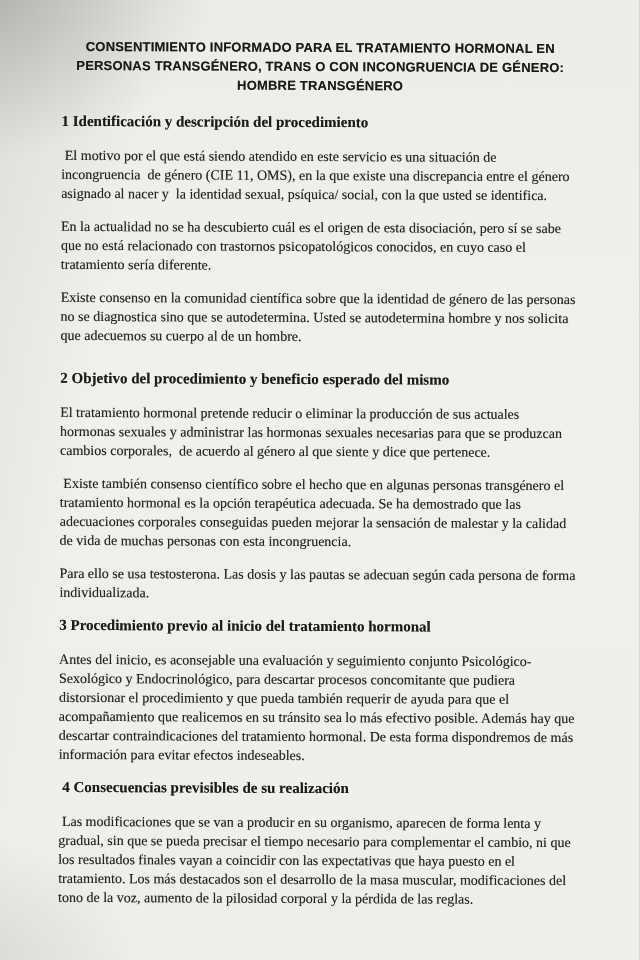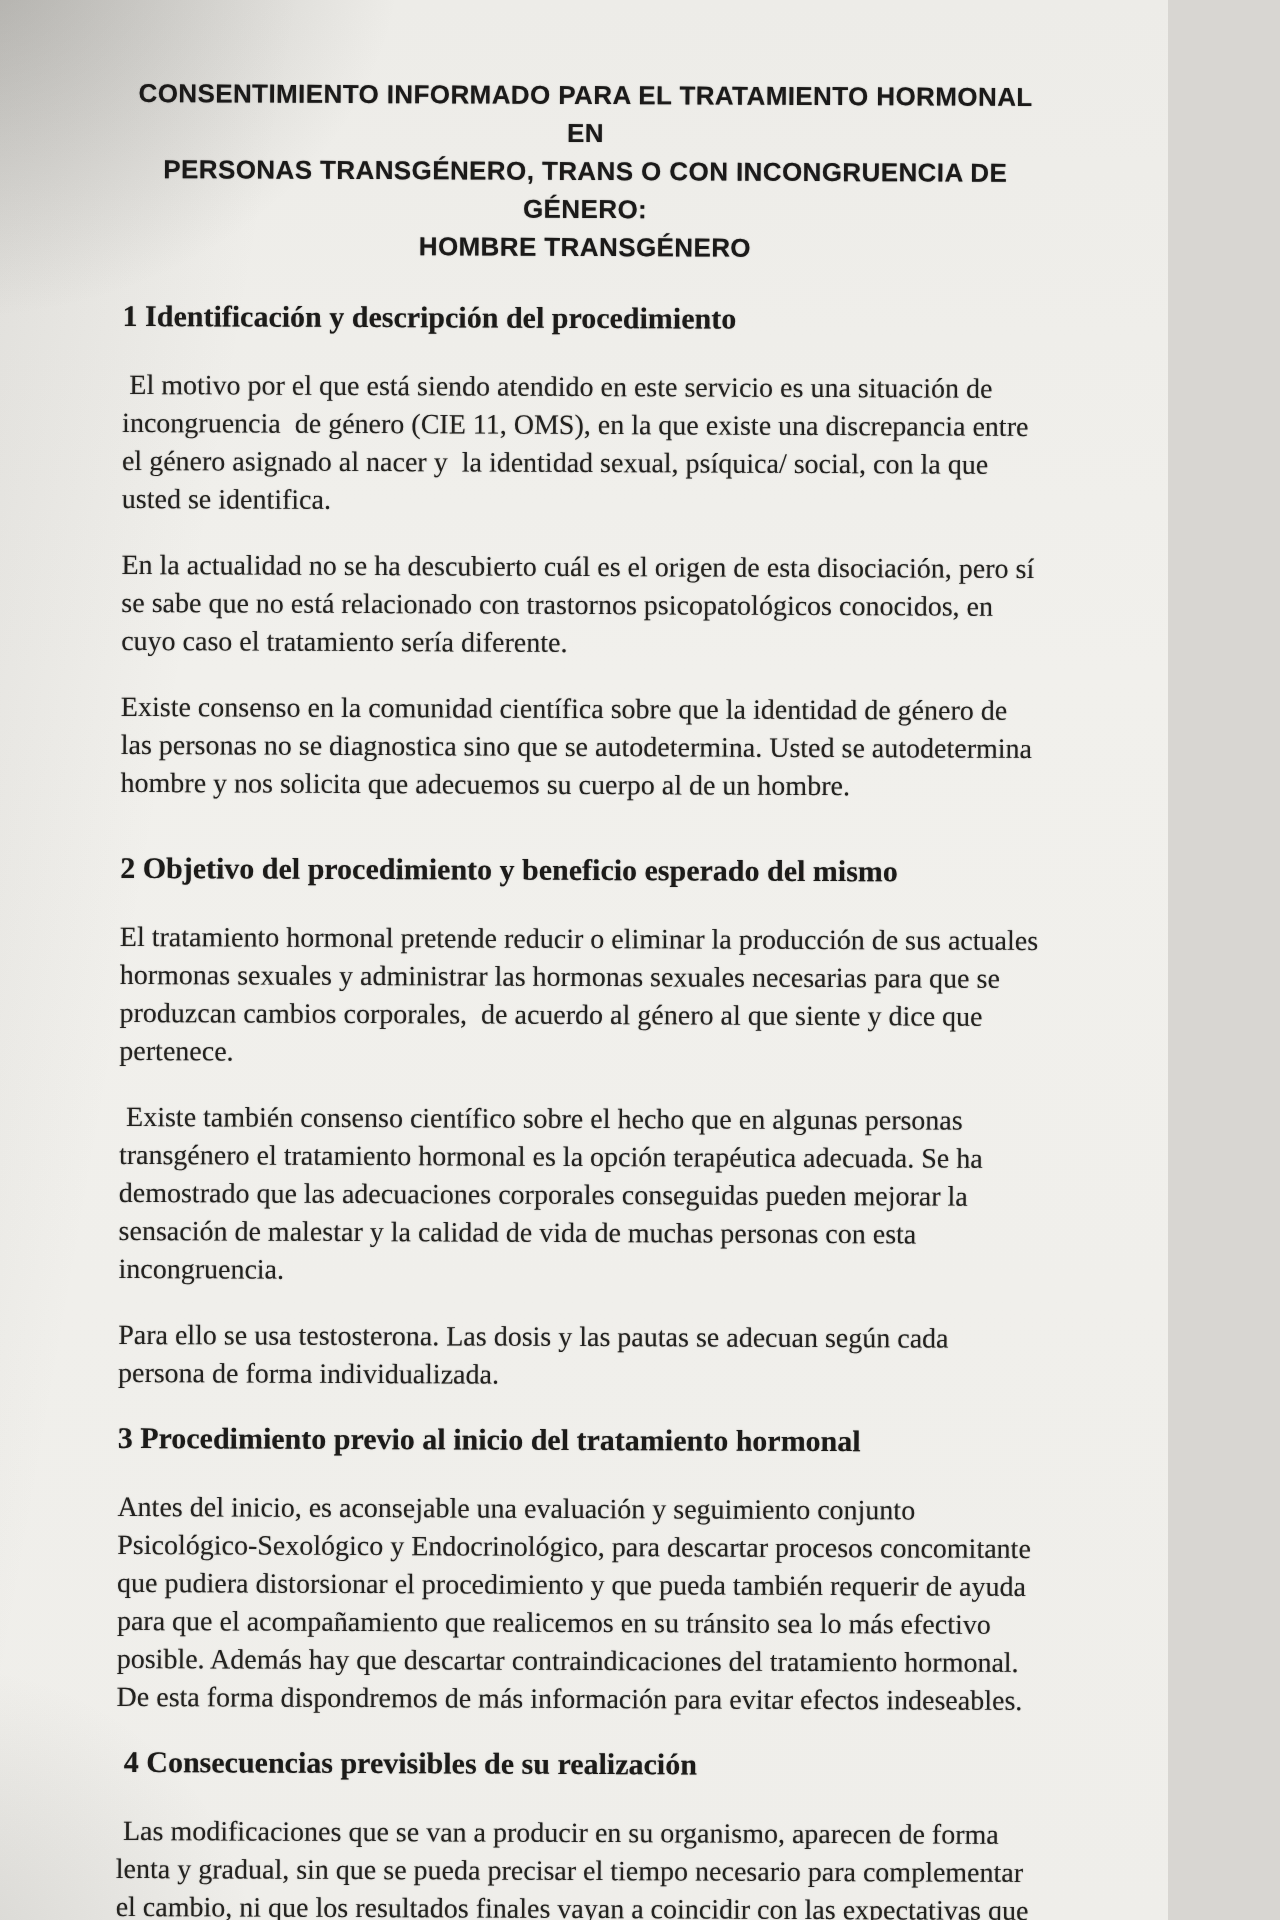--- a/index.html
+++ b/index.html
@@ -2,21 +2,21 @@
 <html><head>
 <meta charset="utf-8">
 <style>
   html, body {
     margin: 0;
     padding: 0;
     background: #d8d6d2;
   }
   .photo {
     position: relative;
-    width: 584px;
+    width: 639px;
     height: 960px;
     overflow: hidden;
     background:
       radial-gradient(55% 28% at -4% -3%, rgba(62,60,56,0.30), rgba(62,60,56,0) 70%),
       radial-gradient(40% 22% at -6% 102%, rgba(62,60,56,0.14), rgba(62,60,56,0) 70%),
       linear-gradient(100deg, rgba(90,86,82,0.10) 0%, rgba(90,86,82,0) 20%),
       linear-gradient(180deg, #edece8 0%, #f1f0ec 35%, #efeeea 100%);
     font-family: "Liberation Serif", "DejaVu Serif", serif;
     color: #201f1d;
   }

